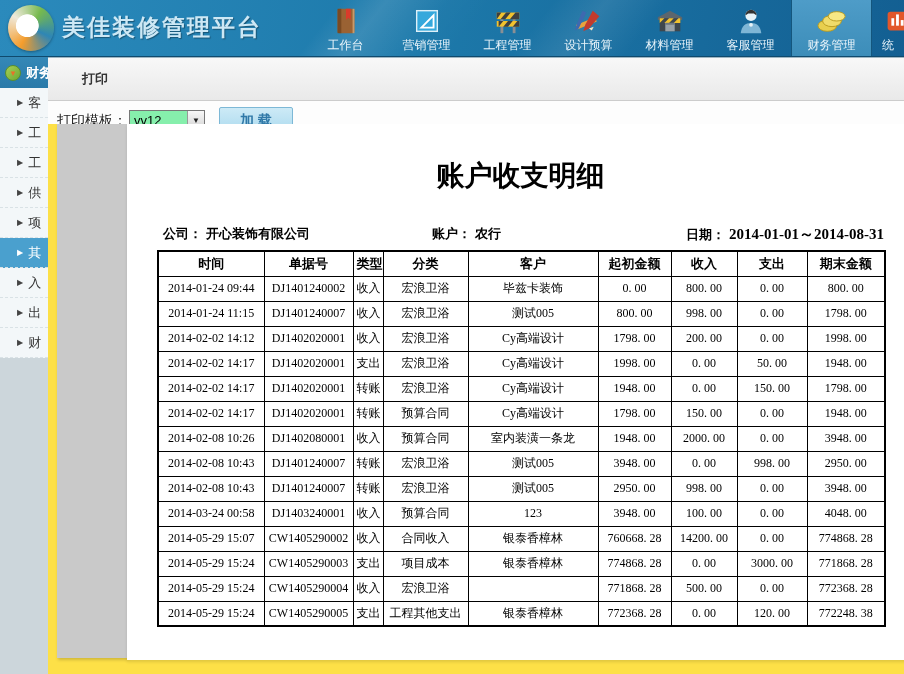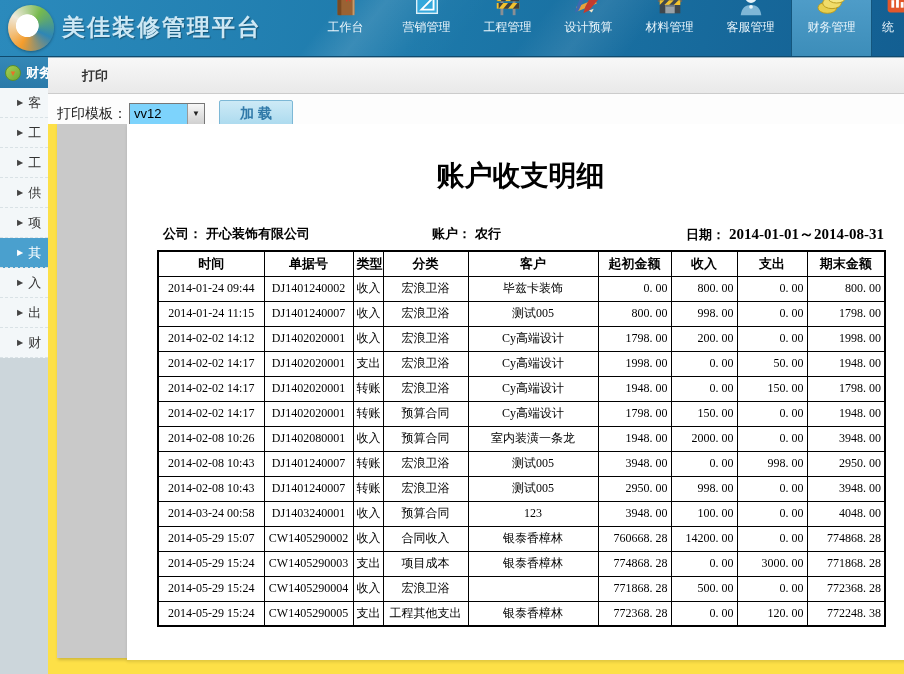--- a/index.html
+++ b/index.html
@@ -16,21 +16,21 @@
                linear-gradient(115deg,transparent 68%,rgba(255,255,255,.09) 75%,transparent 83%);
     transform:skewX(-18deg); }
   .logo { position:absolute; left:8px; top:5px; width:46px; height:46px; border-radius:50%;
     background:radial-gradient(circle at 42% 45%, #ffffff 30%, rgba(255,255,255,0) 32%),
                conic-gradient(from 210deg,#f59d2c,#efe9da 95deg,#76b94e 180deg,#2e86b5 265deg,#f59d2c 360deg);
     box-shadow:0 1px 3px rgba(0,0,0,.35); }
   .app-title { position:absolute; left:62px; top:12px; font-size:23px; font-weight:bold;
     color:#cde8f5; letter-spacing:2px; text-shadow:1px 1px 1px rgba(0,0,0,.35); white-space:nowrap; }
   .nav { position:absolute; left:305px; top:0; height:57px; display:flex; }
   .nav-item { width:81px; height:57px; display:flex; flex-direction:column; align-items:center;
-    justify-content:flex-end; padding-bottom:21px; cursor:pointer; flex:0 0 81px; }
+    justify-content:flex-end; padding-bottom:3px; cursor:pointer; flex:0 0 81px; }
   .nav-item.active { background:linear-gradient(#4e9cc8,#3c8db9);
     border-left:1px solid #14567d; border-right:1px solid #14567d; }
   .nav-item.partial { align-items:flex-start; padding-left:10px; }
   .nav-icon { width:30px; height:30px; }
   .nav-icon svg { width:30px; height:30px; display:block; }
   .nav-label { font-size:12px; color:#eaf5fb; margin-top:1px; white-space:nowrap; }
 
   
   .sidebar { position:absolute; left:0; top:57px; width:48px; height:617px;
     background:#ccd6db; overflow:hidden; }
@@ -42,27 +42,27 @@
   .side-title { color:#fff; font-size:13px; font-weight:bold; }
   .side-items { background:#f3f7f9; }
   .side-item { height:30px; display:flex; align-items:center; padding-left:17px; gap:5px;
     border-bottom:1px dashed #d9e2e6; color:#333; font-size:13px; white-space:nowrap; cursor:pointer; }
   .tri { font-size:8px; color:#444; }
   .side-item.active { background:#4aa0ce; color:#fff; }
   .side-item.active .tri { color:#fff; }
 
   
   .panel { position:absolute; left:48px; top:57px; width:856px; height:617px; background:#fff; }
-  .panel-title { height:37px; background:linear-gradient(#f8f8f8,#e9e9e9);
+  .panel-title { height:44px; background:linear-gradient(#f8f8f8,#e9e9e9);
     border-top:1px solid #9fb6c2; border-bottom:1px solid #cccccc;
     display:flex; align-items:center; padding-left:34px; font-size:13px; font-weight:bold; color:#333; }
   .toolbar { height:40px; background:#fdfdfd; border-bottom:1px solid #e3e3e3;
     display:flex; align-items:center; padding-left:9px; }
   .tb-label { font-size:14px; color:#222; white-space:nowrap; }
-  .combo { width:76px; height:22px; border:1px solid #777; background:#7dd3fc; display:flex;
+  .combo { width:76px; height:22px; border:1px solid #777; background:#86efac; display:flex;
     align-items:center; margin-left:2px; cursor:pointer; }
   .combo-val { flex:1; font-size:13px; padding-left:4px; color:#000; }
   .combo-btn { width:17px; height:100%; background:linear-gradient(#f7f7f7,#d0d0d0);
     border-left:1px solid #999; font-size:8px; color:#222; display:flex; align-items:center;
     justify-content:center; }
   .load-btn { margin-left:14px; width:74px; height:28px; background:linear-gradient(#cdeaf6,#a9d9ee);
     border:1px solid #7db8d6; border-radius:2px; color:#3079a8; font-size:14px; font-weight:bold;
     font-family:inherit; cursor:pointer; }
 
   
@@ -77,21 +77,21 @@
     font-weight:bold; color:#000; white-space:nowrap; }
   .meta-co { left:36px;text-align:right; } .meta-ac { left:305px; } .meta-dt { right:73px; }
   .meta .mval { padding-left:4px; }
   .meta-dt .mval { font-size:15px; }
   .rpt-table { position:absolute; left:30px; top:126px; width:727px; border-collapse:collapse;
     table-layout:fixed; font-family:"Liberation Serif", serif; border:2px solid #000; }
   .rpt-table th, .rpt-table td { border:1px solid #000; height:25px; padding:0 3px;
     overflow:hidden; white-space:nowrap; }
   .rpt-table th { font-size:13px; font-weight:bold; text-align:center; }
   .rpt-table td { font-size:12px; text-align:center; }
-  .rpt-table td.num { text-align:right; }
+  .rpt-table td.num { text-align:center; }
   col.c1{width:106px} col.c2{width:89px} col.c3{width:30px} col.c4{width:85px}
   col.c5{width:130px} col.c6{width:73px} col.c7{width:66px} col.c8{width:70px} col.c9{width:78px}
 </style>
 </head>
 <body>
 
 <div class="stage">
 
   <div class="header">
     <div class="logo"></div>

